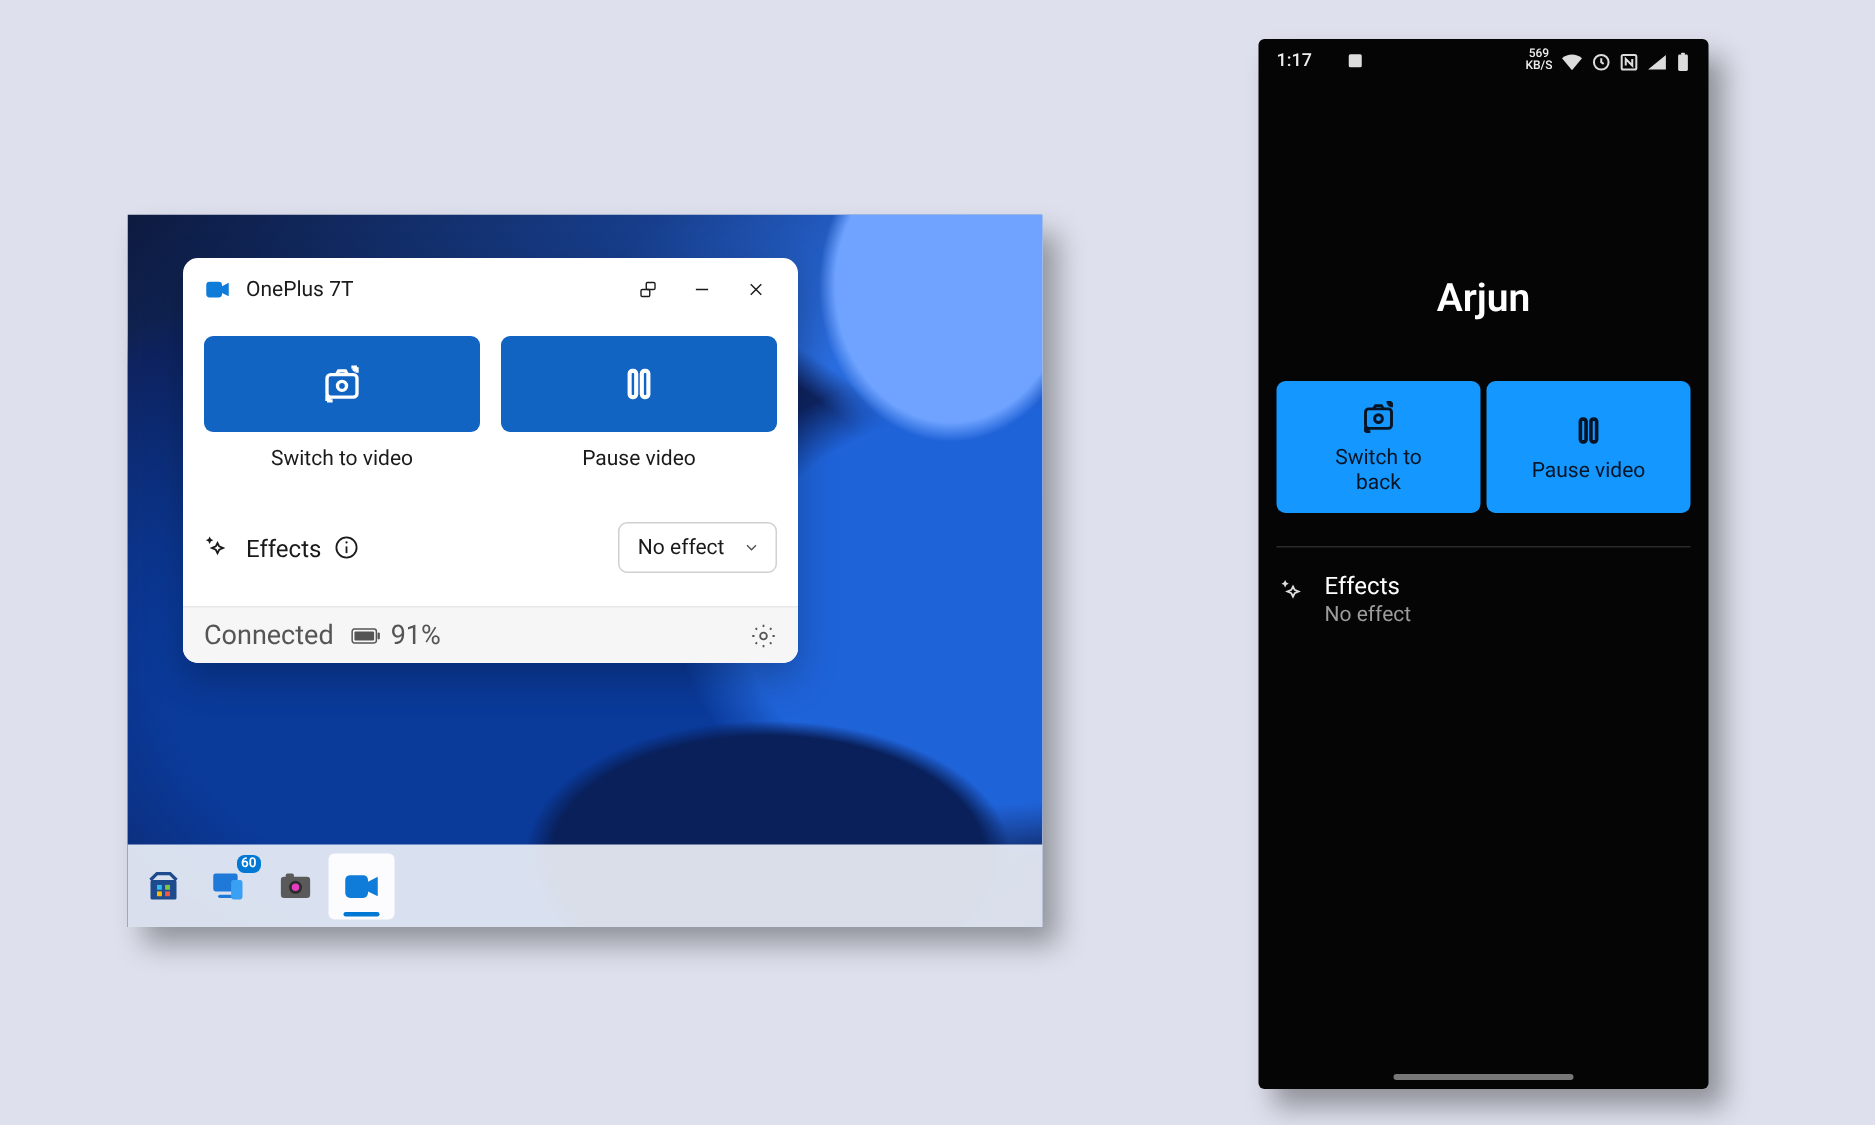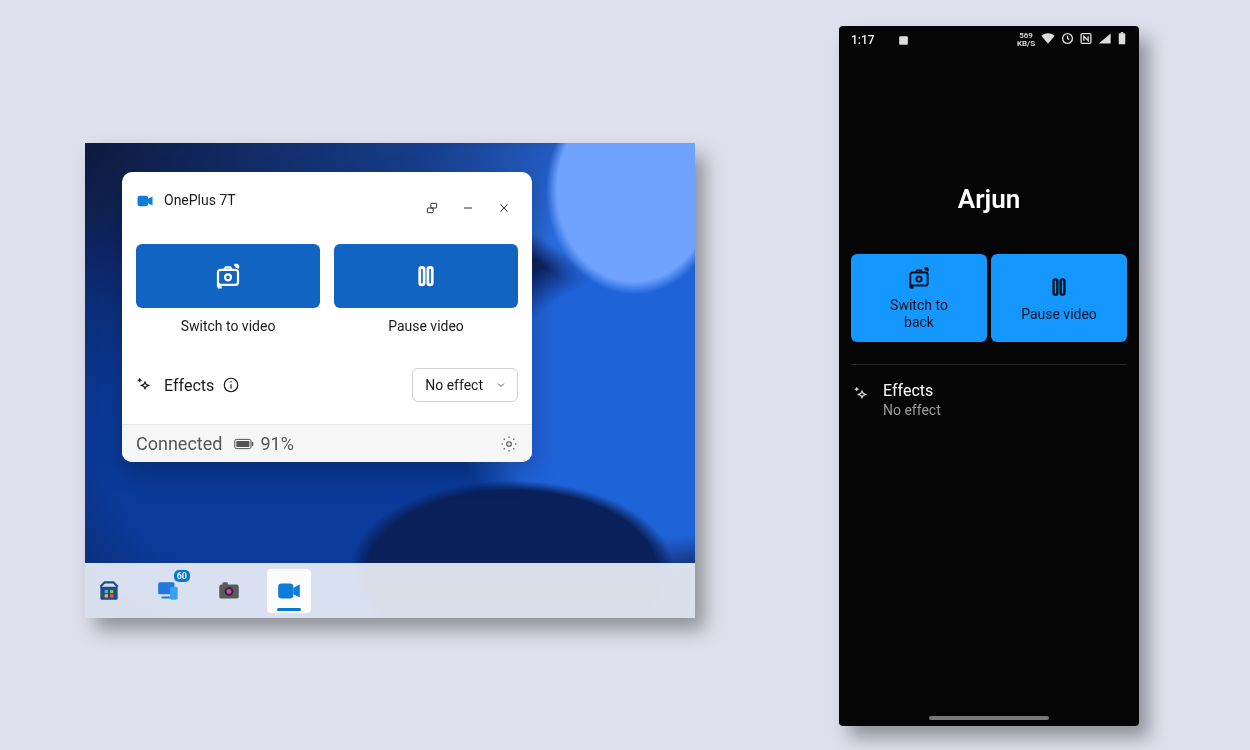--- a/index.html
+++ b/index.html
@@ -37,21 +37,21 @@
   }
   
   .taskbar {
     position: absolute;
     left: 0; right: 0; bottom: 0;
     height: 55px;
     background: rgba(246,248,253,.88);
     display: flex;
     align-items: center;
     padding-left: 2px;
-    gap: 16px;
+    gap: 0;
   }
   .task-item {
     width: 44px; height: 44px;
     display: flex; align-items: center; justify-content: center;
     border-radius: 4px;
     position: relative;
   }
   .task-item.active { background: rgba(255,255,255,.9); }
   .task-item.active::after{
     content:""; position:absolute; left:10px; right:10px; bottom:2px; height:3px;
@@ -69,24 +69,23 @@
     position: absolute;
     left: 37px;
     top: 29px;
     width: 410px;
     background: #ffffff;
     border-radius: 10px;
     box-shadow: 0 10px 26px rgba(0,0,0,.25);
     overflow: hidden;
   }
   .titlebar {
-    display: flex; align-items: flex-start;
+    display: flex; align-items: center;
     height: 42px;
     padding: 0 10px 0 14px;
-    margin-top: 20px;
   }
   .title-icon {
     width:18px; height:18px;
     margin-right: 10px;
   }
   .title-text { font-size: 14px; color:#1a1a1a; }
   .title-spacer { flex:1; }
   .title-ctrl {
     width: 36px; height: 32px;
     display:flex; align-items:center; justify-content:center;
@@ -160,21 +159,21 @@
     color:#eee;
     overflow:hidden;
   }
   .statusbar {
     display:flex; align-items:center; justify-content:space-between;
     padding: 4px 12px 0;
     height: 24px;
     font-size:12px; font-weight:500;
   }
   .status-left { display:flex; align-items:center; gap:22px; }
-  .status-right { display:flex; align-items:flex-start; gap:5px; }
+  .status-right { display:flex; align-items:flex-end; gap:5px; }
   .status-right svg { height:13px; }
   .kbs { font-size:8px; text-align:center; line-height:8px; }
   .phone-body { padding: 130px 12px 0; }
   .connected-to { text-align:center; font-size:15px; color:#ddd; }
   .connected-name { text-align:center; font-size:26px; font-weight:600; margin-top:4px; color:#fff; }
   .phone-btn-row { display:flex; gap:4px; margin-top:40px; }
   .phone-btn {
     flex:1;
     background:#1497ff;
     border-radius:6px;

